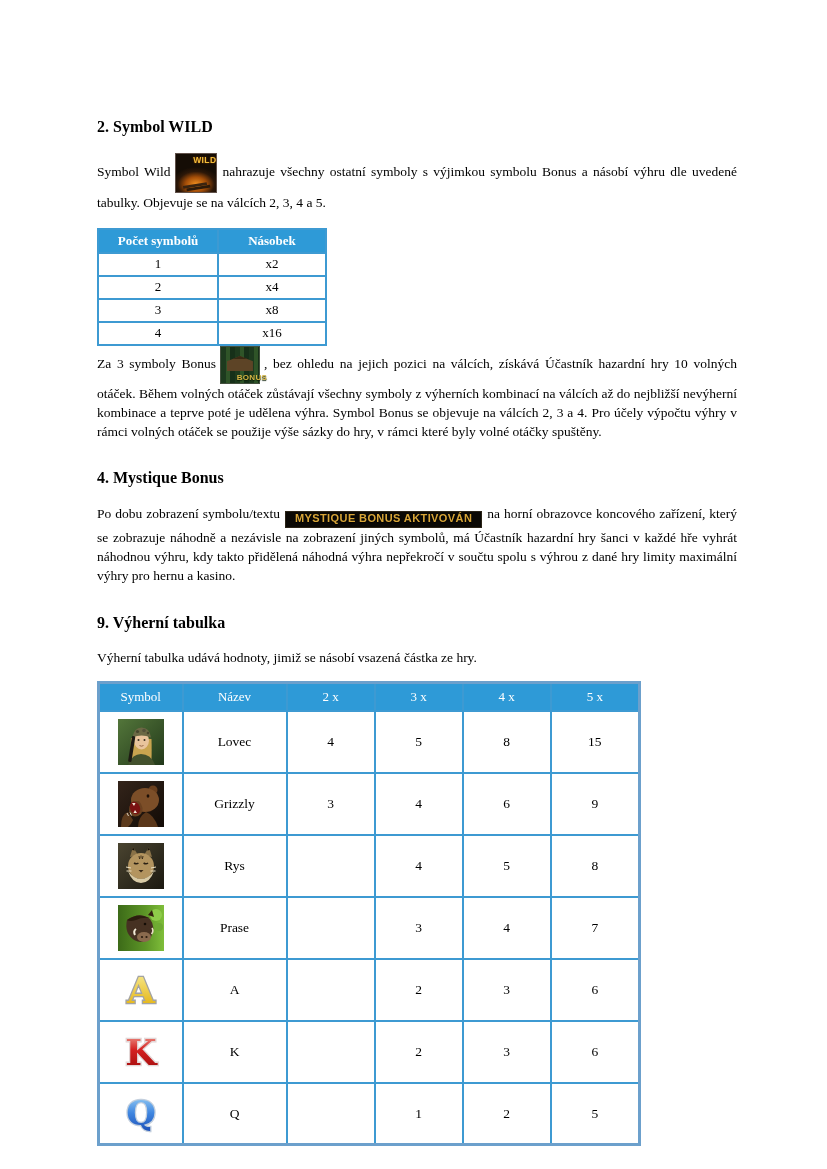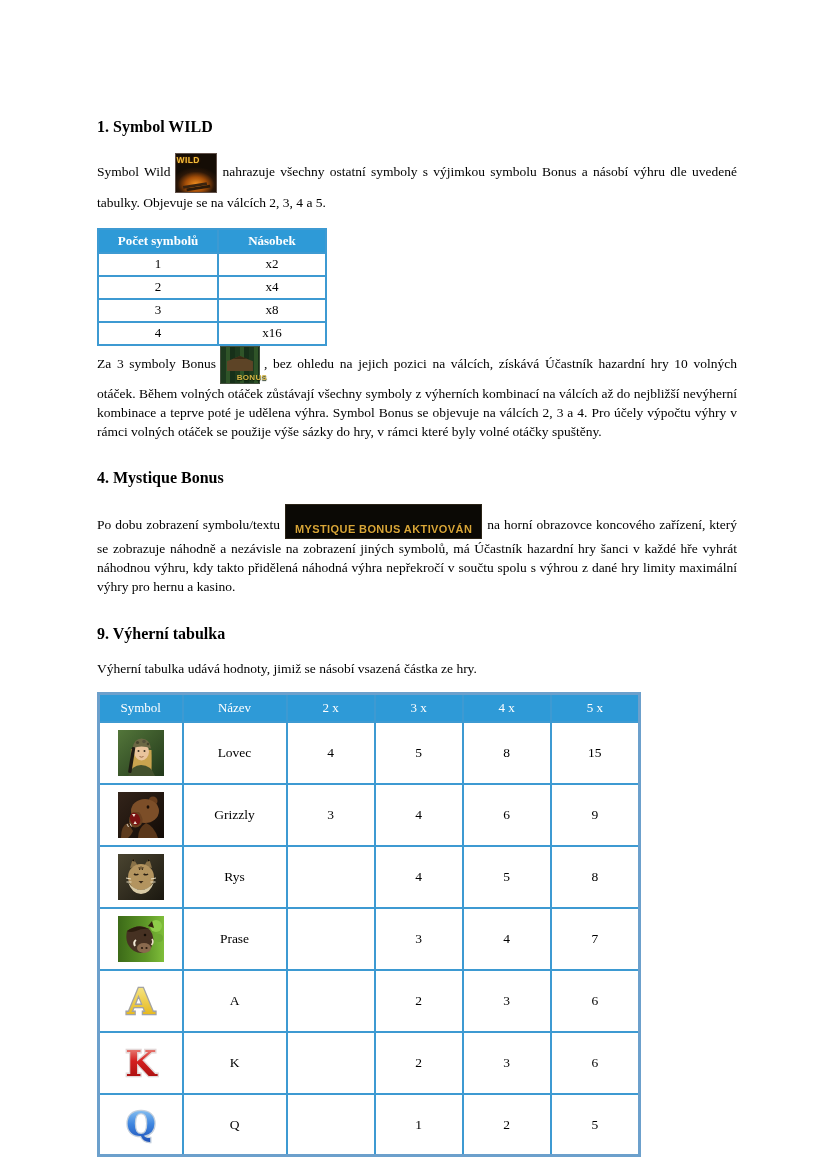--- a/index.html
+++ b/index.html
@@ -38,21 +38,21 @@
   .mult-col-count{width:120px;}
   .mult-col-mult{width:108px;}
 
   
   .wild-img{
     width:42px;height:40px;display:inline-block;vertical-align:middle;margin:0 5px;
     position:relative;border:1px solid #60514a;
     background:radial-gradient(ellipse 62% 46% at 50% 80%, #f09020 0%, #a34d08 42%, #2c1708 74%, #150d05 100%);
   }
   .wild-img .sym-txt{
-    position:absolute;top:1px;left:0;width:100%;text-align:left;
+    position:absolute;top:1px;left:0;width:100%;text-align:right;
     font:bold 8.5px "Liberation Sans",sans-serif;color:#f2bd3a;letter-spacing:.4px;
     text-shadow:0 0 2px #7a3c00;
   }
   .wild-img::after{
     content:"";position:absolute;bottom:5px;left:7px;width:24px;height:3px;background:#3a2410;
     transform:rotate(-9deg);box-shadow:3px 3px 0 #2c1a0a;
   }
   .bonus-img{
     width:40px;height:38px;display:inline-block;vertical-align:middle;margin:0 4px;
     position:relative;border:1px solid #44503e;
@@ -63,21 +63,21 @@
     clip-path:polygon(0 35%,50% 0,100% 35%,100% 100%,0 100%);
     box-shadow:inset 0 3px 0 #3a2a14;
   }
   .bonus-img .sym-txt{
     position:absolute;bottom:1px;left:12px;width:100%;text-align:center;
     font:bold 8px "Liberation Sans",sans-serif;color:#d6b544;letter-spacing:.3px;
     text-shadow:0 1px 1px #0c2008;
   }
   .mystique-badge{
     display:inline-block;vertical-align:-4px;margin:0 5px;
-    background:#0b0905;border:1px solid #2a2316;padding:18px 9px 3px;
+    background:#0b0905;border:1px solid #2a2316;padding:0 9px 3px;
     font:bold 11px "Liberation Sans",sans-serif;letter-spacing:.4px;
     color:var(--badge-gold);text-shadow:0 1px 1px #000;white-space:nowrap;
   }
 
   
   .paytable{width:541px;border:3px solid var(--outer-border);}
   .paytable th{
     background:var(--header-blue);color:#fff;font-weight:normal;font-size:13px;
     height:28px;border:2px solid var(--cell-border);text-align:center;
   }
@@ -88,21 +88,21 @@
   .col-symbol{width:84px;}.col-name{width:104px;}
   .col-x{width:88px;}.col-x-last{width:89px;}
   .sym-img{width:46px;height:46px;display:block;margin:0 auto;}
   .letter-svg{display:block;margin:0 auto;}
 </style>
 </head>
 <body>
 
 <div class="page">
 
-  <h2 class="h-wild">1. Symbol WILD</h2>
+  <h2 class="h-wild">2. Symbol WILD</h2>
   <p class="p-wild"><span>Symbol Wild</span><span class="wild-img"><span class="sym-txt">WILD</span></span><span>nahrazuje všechny ostatní symboly s výjimkou symbolu Bonus a násobí výhru dle uvedené tabulky. Objevuje se na válcích 2, 3, 4 a 5.</span></p>
 
   <table class="mult-table">
     <colgroup>
         <col class="mult-col-count">
         <col class="mult-col-mult">
       </colgroup>
     <thead>
       <tr>
         <th>Počet symbolů</th>

